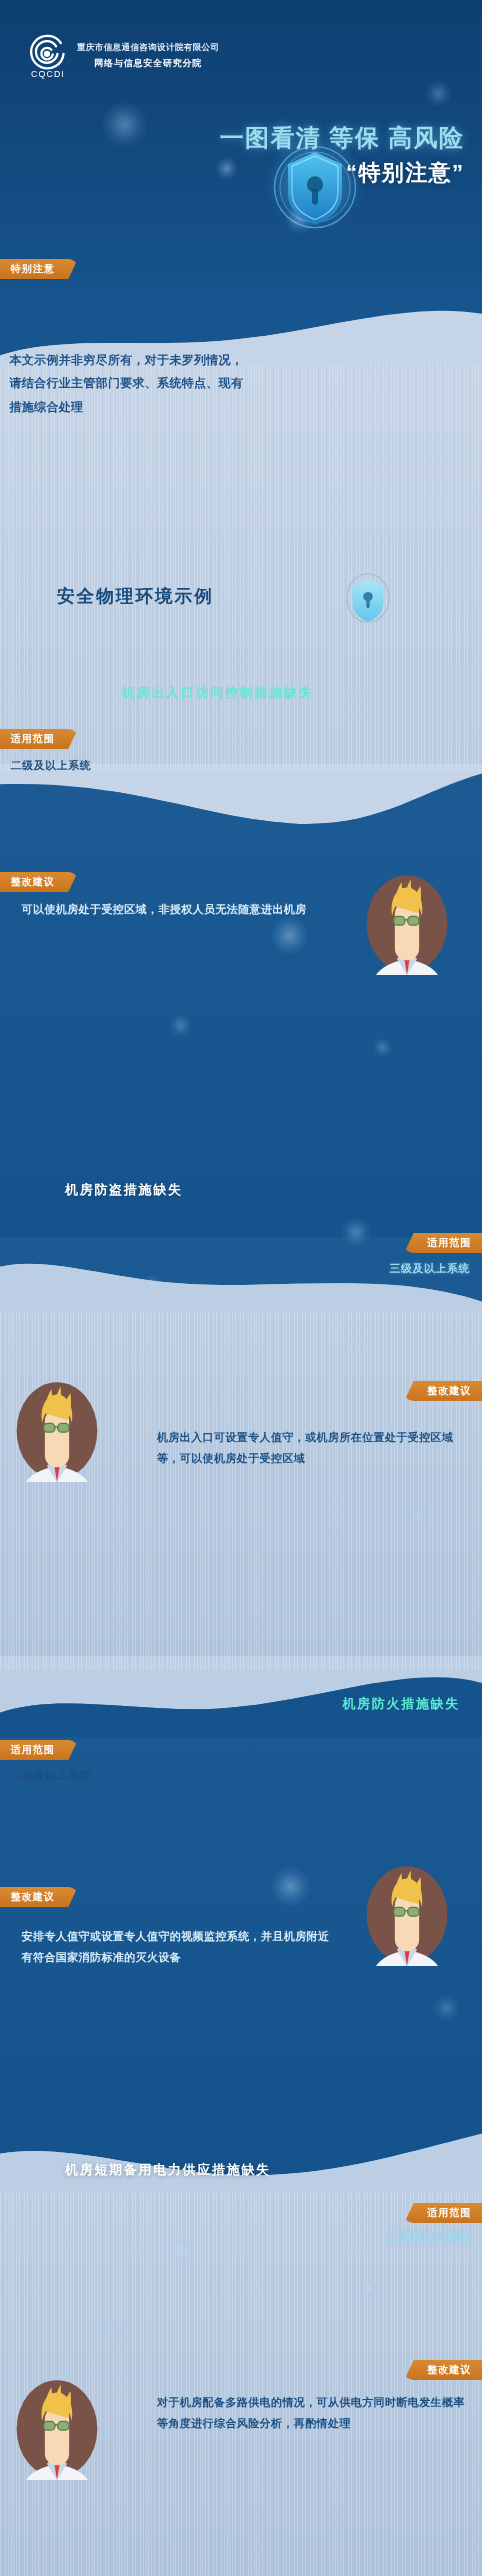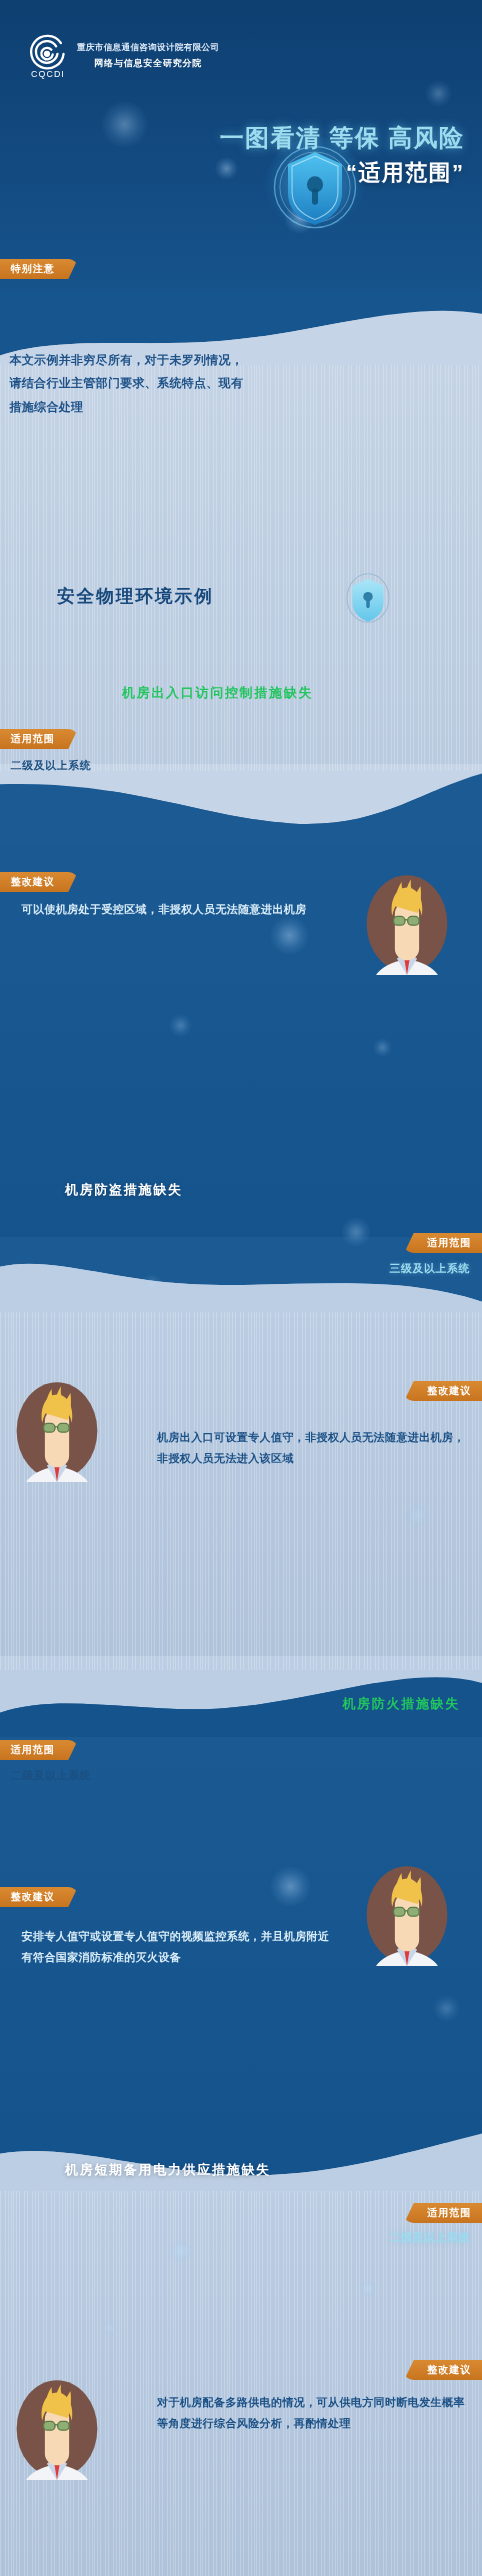--- a/index.html
+++ b/index.html
@@ -52,21 +52,21 @@
     color:#fff; font-size:10px; font-weight:bold; letter-spacing:1px;
     background:linear-gradient(180deg,#d98a31 0%,#c8741f 100%);
   }
   .tab.left  { left:0; padding:0 17.6px 0 10.8px; border-radius:0 9.5px 9.5px 0;
                clip-path:polygon(0 0, 100% 0, calc(100% - 9.5px) 100%, 0 100%); padding-right:23px;}
   .tab.right { right:0; padding:0 10.8px 0 23px; border-radius:9.5px 0 0 9.5px;
                clip-path:polygon(9.5px 0, 100% 0, 100% 100%, 0 100%); }
 
   
   .risk-title { position:absolute; font-size:13px; font-weight:bold; letter-spacing:1.7px; line-height:1.5; }
-  .risk-title.on-light { color:#22c55e; }
+  .risk-title.on-light { color:#5eead4; }
   .risk-title.on-dark  { color:#ffffff; text-shadow:0 0.7px 4px rgba(0,0,0,.25); }
 
   .scope { position:absolute; font-size:10.8px; font-weight:bold; letter-spacing:0.7px; }
   .scope.on-light { color:#1c4f80; }
   .scope.on-dark  { color:#9ddcee; text-shadow:0 0 5.4px rgba(120,200,240,.5); }
 
   .advice { position:absolute; font-size:11px; font-weight:bold; line-height:1.95; letter-spacing:0.4px; }
   .advice.on-dark  { color:#d8ecf8; }
   .advice.on-light { color:#1c5186; }
 
@@ -185,21 +185,21 @@
       <circle cx="80" cy="80" r="52" fill="none" stroke="#bfeaff" stroke-width="1.2" opacity=".45"></circle>
       <path d="M80,28 L120,46 L120,88 C120,114 102,128 80,136 C58,128 40,114 40,88 L40,46 Z" fill="url(#sg)"></path>
       <path d="M80,34 L114,49 L114,87 C114,109 99,121 80,128 C61,121 46,109 46,87 L46,49 Z" fill="none" stroke="#d3f2ff" stroke-width="1.6" opacity=".65"></path>
       <circle cx="80" cy="76" r="12" fill="#0d4d78" opacity=".8"></circle>
       <rect x="75.5" y="82" width="9" height="24" rx="4.5" fill="#0d4d78" opacity=".8"></rect>
     </svg>
   </div>
 
   <div class="main-title">
     <div class="mt-l1">一图看清 等保 高风险</div>
-    <div class="mt-l2">“适用范围”</div>
+    <div class="mt-l2">“特别注意”</div>
   </div>
 
   <div class="tab left" style="top:259px;">特别注意</div>
   <div class="note">本文示例并非穷尽所有，对于未罗列情况，请结合行业主管部门要求、系统特点、现有措施综合处理</div>
 
   <div class="sec-title">安全物理环境示例</div>
   <div class="sec-icon">
     <svg width="50" height="54" viewBox="0 0 74 80">
       <defs>
         <linearGradient id="sg2" x1="0" y1="0" x2="0" y2="1">
@@ -253,21 +253,21 @@
       <path d="M44,48 C44,30 50,18 54,12 C54,26 58,30 60,34 C60,22 64,14 68,8 C66,24 72,28 74,36 C76,26 80,22 82,18 C84,34 82,50 78,58 Z" fill="#f0c24a"></path>
       <g fill="#8fae74" stroke="#5b7a4a" stroke-width="2">
         <rect x="42" y="63" width="17" height="13" rx="6"></rect>
         <rect x="63" y="63" width="17" height="13" rx="6"></rect>
       </g>
       <line x1="59" y1="68" x2="63" y2="68" stroke="#5b7a4a" stroke-width="2"></line>
     </svg>
   </div>
 
   <div class="tab right" style="top:1381px;">整改建议</div>
-  <div class="advice on-light" style="left:157px; top:1427px; width:312px;">机房出入口可设置专人值守，非授权人员无法随意进出机房，非授权人员无法进入该区域</div>
+  <div class="advice on-light" style="left:157px; top:1427px; width:312px;">机房出入口可设置专人值守，或机房所在位置处于受控区域等，可以使机房处于受控区域</div>
 
   <div class="risk-title on-light" style="left:122px; top:1694px; width:338px; text-align:right;">机房防火措施缺失</div>
   <div class="tab left" style="top:1740px;">适用范围</div>
   <div class="scope on-light" style="left:10.8px; top:1769px;">二级及以上系统</div>
 
   <div class="tab left" style="top:1887px;">整改建议</div>
   <div class="advice on-dark" style="left:21.6px; top:1926px; width:318px;">安排专人值守或设置专人值守的视频监控系统，并且机房附近有符合国家消防标准的灭火设备</div>
 
   <div class="avatar" style="left:365px; top:1865px;">
     <svg width="84" height="101" viewBox="0 0 124 150">

